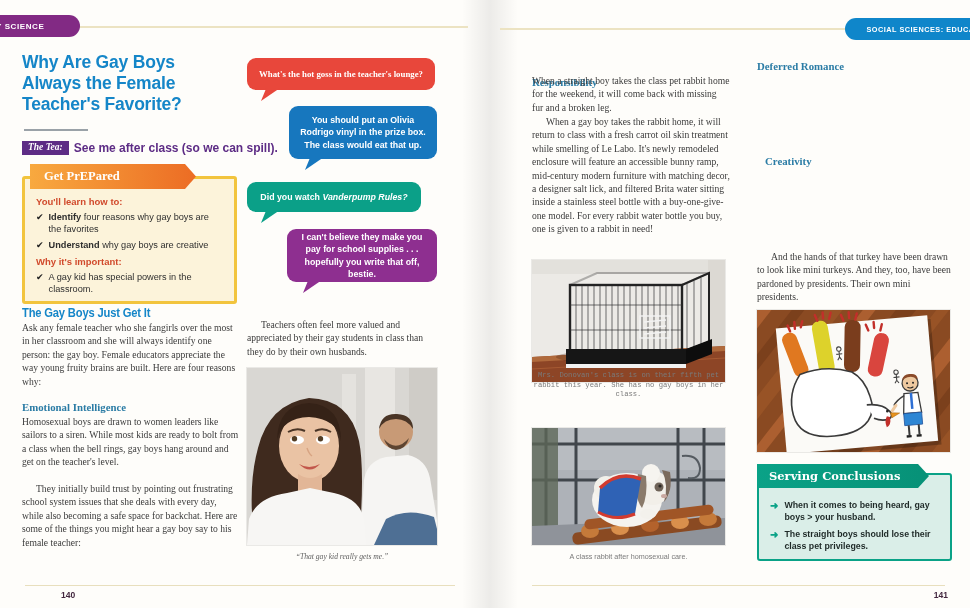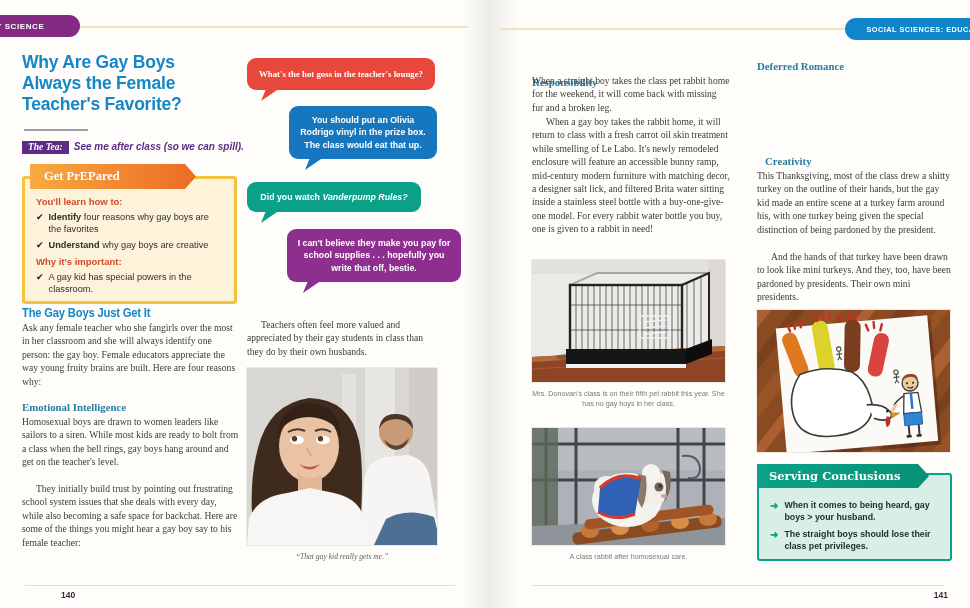--- a/index.html
+++ b/index.html
@@ -22,21 +22,21 @@
              transform:scaleX(0.86);transform-origin:left center;white-space:nowrap;letter-spacing:-0.2px;}
   .serif-head{font-weight:bold;font-size:10.8px;color:#2b7ca5;}
   .para{font-size:9.6px;line-height:13.4px;color:#3b3b3b;}
   .indent{text-indent:14px;}
   .pagenum{font-family:"Liberation Sans",sans-serif;font-weight:bold;font-size:8.5px;color:#43273f;}
 
   
   .tea{display:flex;gap:5px;}
   .tea-label{background:#5d2c85;color:#fff;font-style:italic;font-weight:bold;font-size:9.5px;
              padding:1px 6px 2px 6px;}
-  .tea-text{font-family:"Liberation Sans",sans-serif;font-weight:bold;font-size:10px;color:#5d2c85;font-style:italic;}
+  .tea-text{font-family:"Liberation Sans",sans-serif;font-weight:bold;font-size:12px;color:#5d2c85;}
 
   
   .banner{display:flex;align-items:center;color:#fff;font-weight:bold;
           clip-path:polygon(0 0,calc(100% - 11px) 0,100% 50%,calc(100% - 11px) 100%,0 100%);}
   .prep-banner{background:linear-gradient(90deg,#f8a93f,#ec6c24);font-size:12.5px;height:25px;padding-left:14px;}
   .prep-box{border:3px solid #f2c43d;background:#fcf3da;border-radius:3px;}
   .red-head{font-family:"Liberation Sans",sans-serif;font-weight:bold;font-size:9.5px;color:#d14a2c;}
   .chk-row{display:flex;gap:5px;margin-top:4px;font-family:"Liberation Sans",sans-serif;
            font-size:9.2px;line-height:12px;color:#2e2e2e;}
   .chk{font-size:9px;line-height:12px;color:#1c1c1c;}
@@ -118,21 +118,21 @@
   <div class="abs bubble" style="left: 289px; top: 106px; width: 148px; height: 53px; background-color: rgb(23, 119, 190);">
     <span>You should put an Olivia Rodrigo vinyl in the prize box. The class would eat that up.</span>
   </div>
   <div class="abs tail" style="left: 305px; top: 157px; background-color: rgb(23, 119, 190);"></div>
 
   <div class="abs bubble" style="left: 247px; top: 182px; width: 174px; height: 30px; background-color: rgb(11, 160, 136);">
     <span><span>Did you watch </span><i>Vanderpump Rules?</i></span>
   </div>
   <div class="abs tail" style="left: 261px; top: 210px; background-color: rgb(11, 160, 136);"></div>
 
-  <div class="abs bubble" style="left: 287px; top: 229px; width: 174px; height: 53px; background-color: rgb(142, 47, 144);">
+  <div class="abs bubble" style="left: 287px; top: 229px; width: 150px; height: 53px; background-color: rgb(142, 47, 144);">
     <span>I can't believe they make you pay for school supplies . . . hopefully you write that off, bestie.</span>
   </div>
   <div class="abs tail" style="left: 303px; top: 280px; background-color: rgb(142, 47, 144);"></div>
 
   <div class="abs para indent" style="left:247px;top:318px;width:192px;">Teachers often feel more valued and appreciated by their gay students in class than they do by their own husbands.</div>
 
   <div class="abs photo" style="left:247px;top:368px;width:190px;height:177px;">
     <svg width="190" height="177" viewBox="0 0 190 177">
       <rect width="190" height="177" fill="#d9d7d3"></rect>
       <rect x="95" y="6" width="14" height="108" fill="#e4e2de"></rect>
@@ -203,21 +203,21 @@
       </g>
       <g stroke="#f2f2f2" stroke-width="1.4" fill="none">
         <path d="M112 62 L134 60 M112 68 L134 66 M112 74 L134 72"></path>
         <rect x="108" y="56" width="30" height="22"></rect>
       </g>
       <polygon points="34,89 154,89 154,104 34,104" fill="#161616"></polygon>
       <polygon points="154,89 180,79 180,94 154,104" fill="#0d0d0d"></polygon>
       <polygon points="34,104 154,104 154,108 34,108" fill="#f2f2f2"></polygon>
     </svg>
   </div>
-  <div class="abs cap-sans" style="left:532px;top:389px;width:193px;">Mrs. Donovan's class is on their fifth pet rabbit this year. She has no gay boys in her class.</div>
+  <div class="abs cap-sans" style="left:532px;top:371px;width:193px;font-family:Liberation Mono, monospace;">Mrs. Donovan's class is on their fifth pet rabbit this year. She has no gay boys in her class.</div>
 
   <div class="abs photo" style="left:532px;top:428px;width:193px;height:117px;">
     <svg width="193" height="117" viewBox="0 0 193 117">
       <rect width="193" height="117" fill="#aeb2b8"></rect>
       <rect width="193" height="42" fill="#b8bcc1"></rect>
       <g stroke="#41464c" stroke-width="3">
         <line x1="14" y1="0" x2="14" y2="117"></line>
           <line x1="44" y1="0" x2="44" y2="117"></line>
         <line x1="146" y1="0" x2="146" y2="117"></line>
           <line x1="172" y1="0" x2="172" y2="117"></line>
@@ -249,21 +249,20 @@
       <path d="M68 60 Q86 42 109 51" stroke="#d23b2f" stroke-width="3.5" fill="none"></path>
       <path d="M66 84 Q83 94 103 86" stroke="#d23b2f" stroke-width="3" fill="none"></path>
       <ellipse cx="116" cy="86" rx="8" ry="5" fill="#f3f1ec"></ellipse>
     </svg>
   </div>
   <div class="abs cap-sans" style="left:532px;top:552px;width:193px;">A class rabbit after homosexual care.</div>
 
   <div class="abs serif-head" style="left:757px;top:60px;">Deferred Romance</div>
 
   <div class="abs serif-head" style="left:757px;top:155px;margin-left:8px;">Creativity</div>
-  <div class="abs para" style="left:757px;top:169px;width:196px;">This Thanksgiving, most of the class drew a shitty turkey on the outline of their hands, but the gay kid made an entire scene at a turkey farm around his, with one turkey being given the special distinction of being pardoned by the president.</div>
   <div class="abs para indent" style="left:757px;top:250px;width:196px;">And the hands of that turkey have been drawn to look like mini turkeys. And they, too, have been pardoned by presidents. Their own mini presidents.</div>
 
   <div class="abs photo" style="left:757px;top:310px;width:193px;height:142px;">
     <svg width="193" height="142" viewBox="0 0 193 142">
       <rect width="193" height="142" fill="#8a4a22"></rect>
       <g transform="rotate(38 96 71)" opacity="0.9">
         <rect x="-80" y="-60" width="14" height="300" fill="#7a3f1c"></rect>
         <rect x="-52" y="-60" width="10" height="300" fill="#9a5527"></rect>
         <rect x="-28" y="-60" width="16" height="300" fill="#b06232"></rect>
         <rect x="4" y="-60" width="10" height="300" fill="#7a3f1c"></rect>

